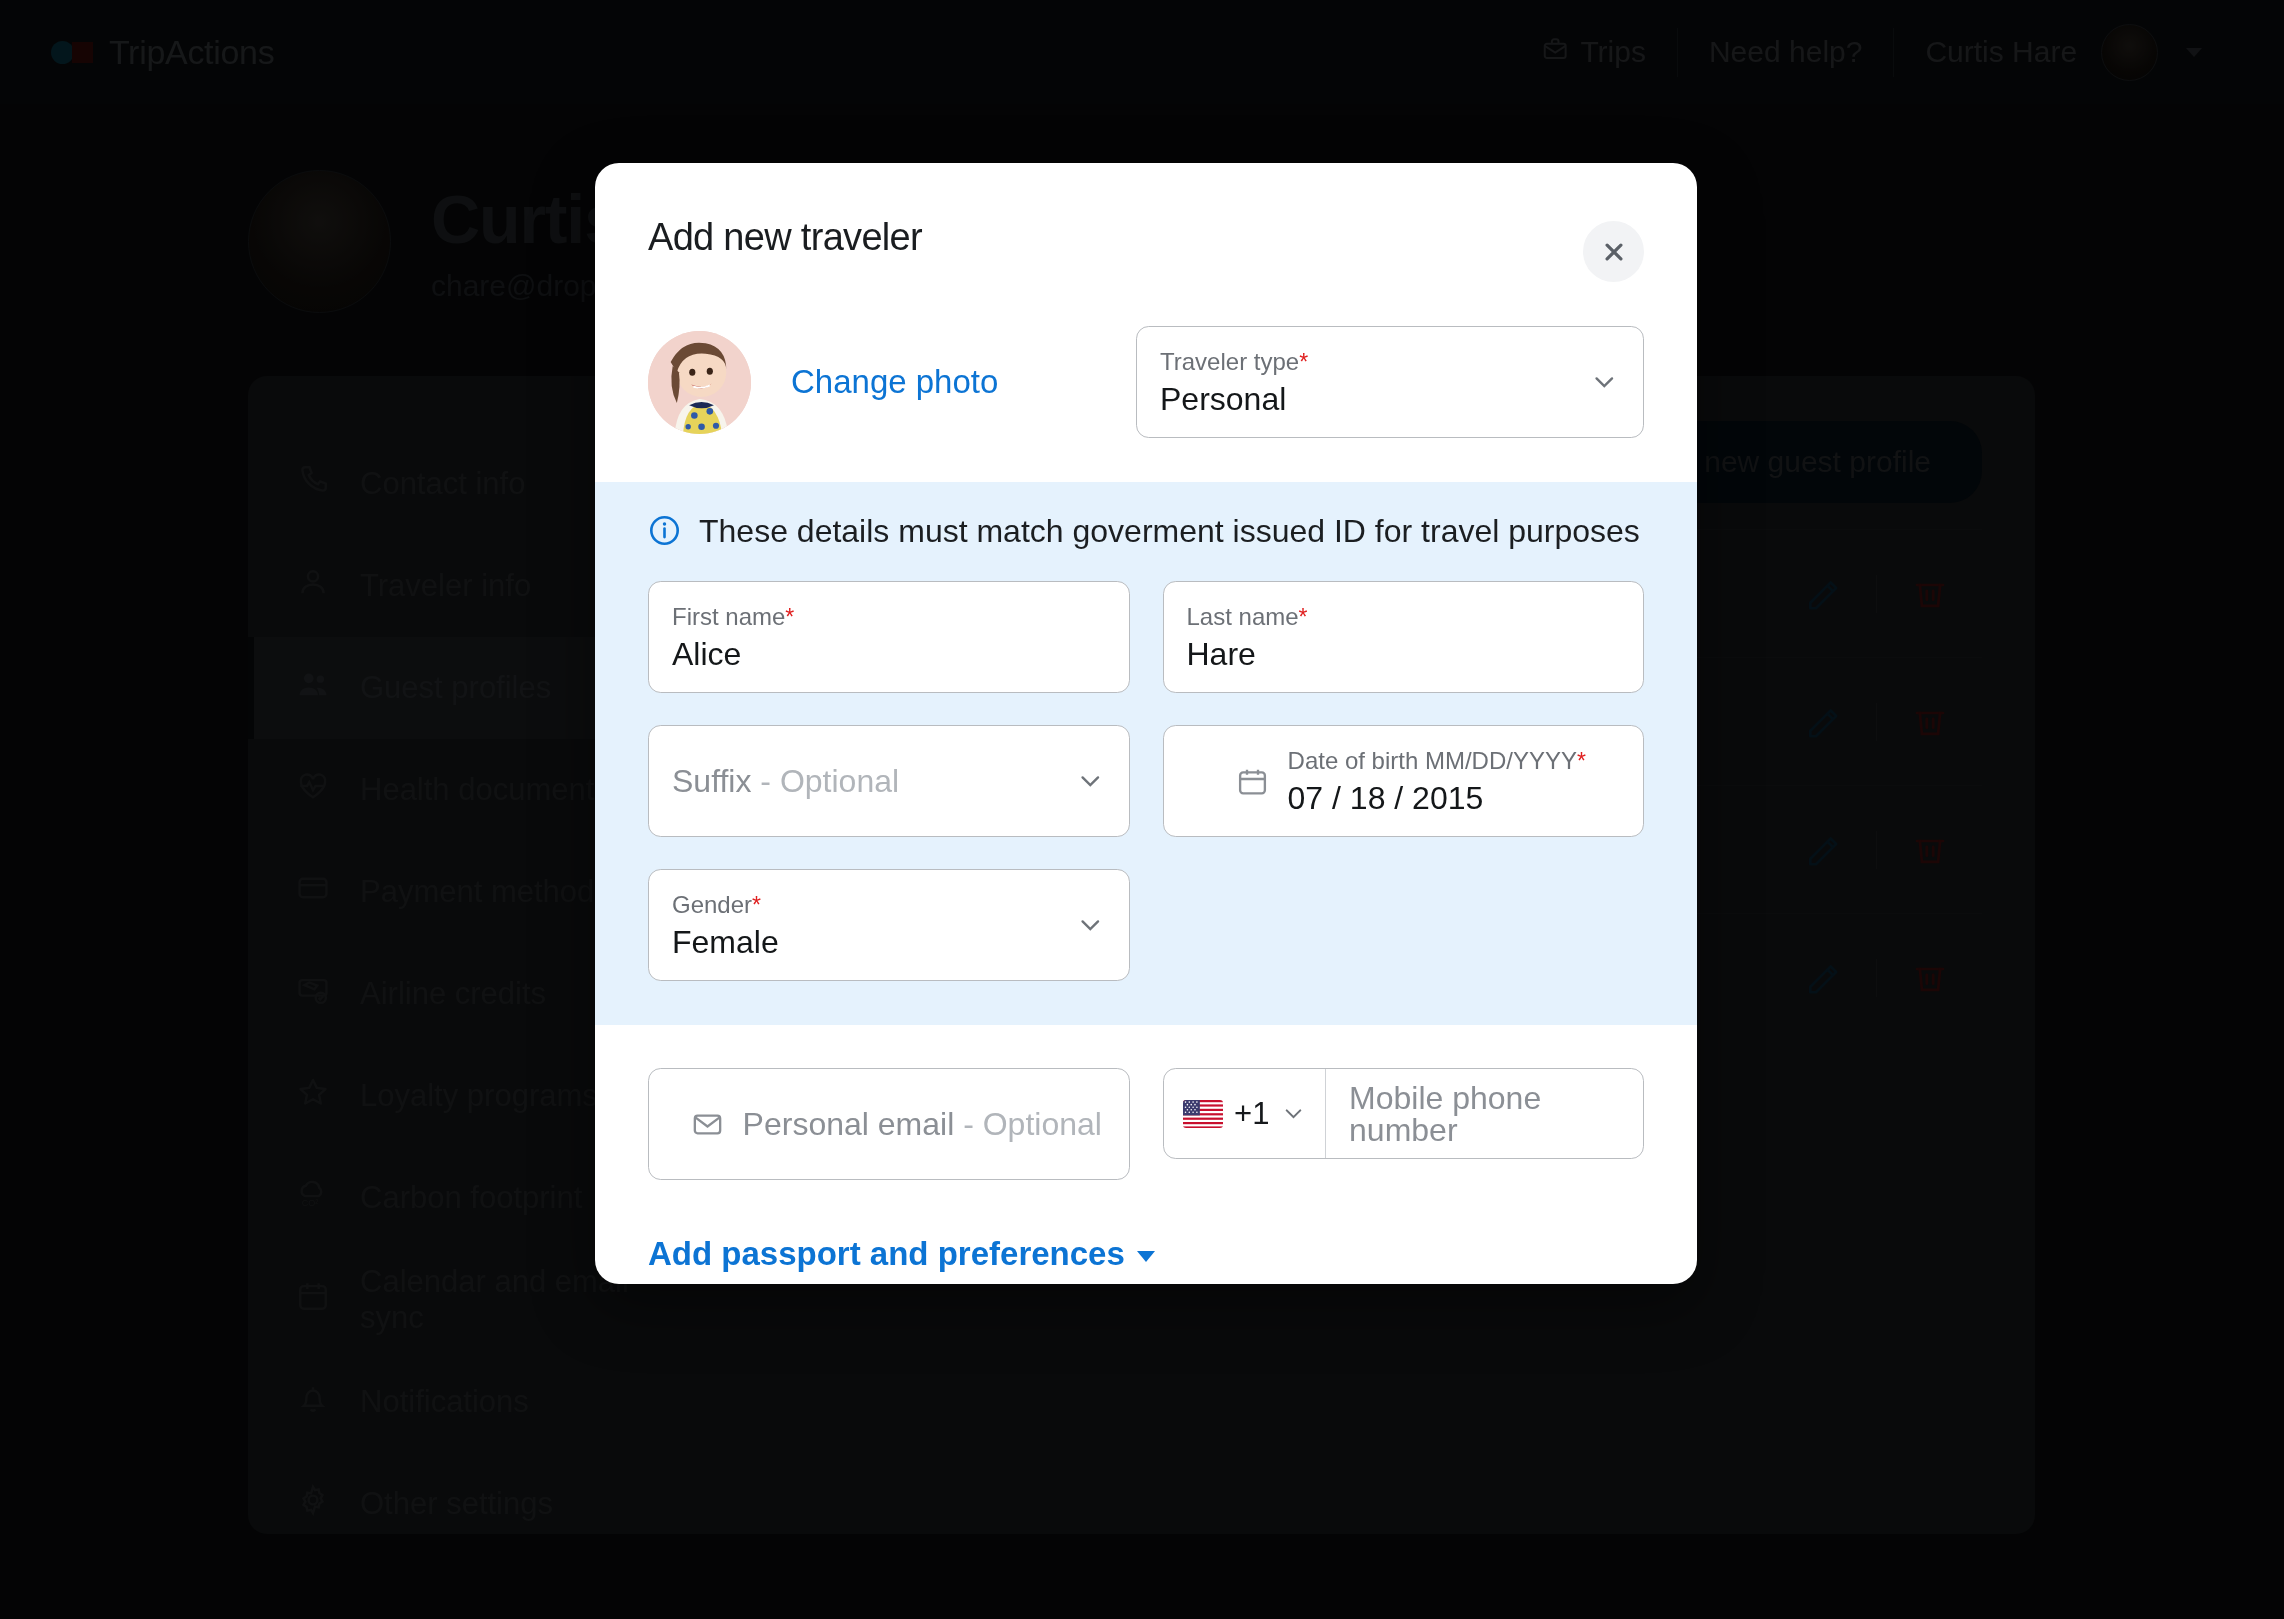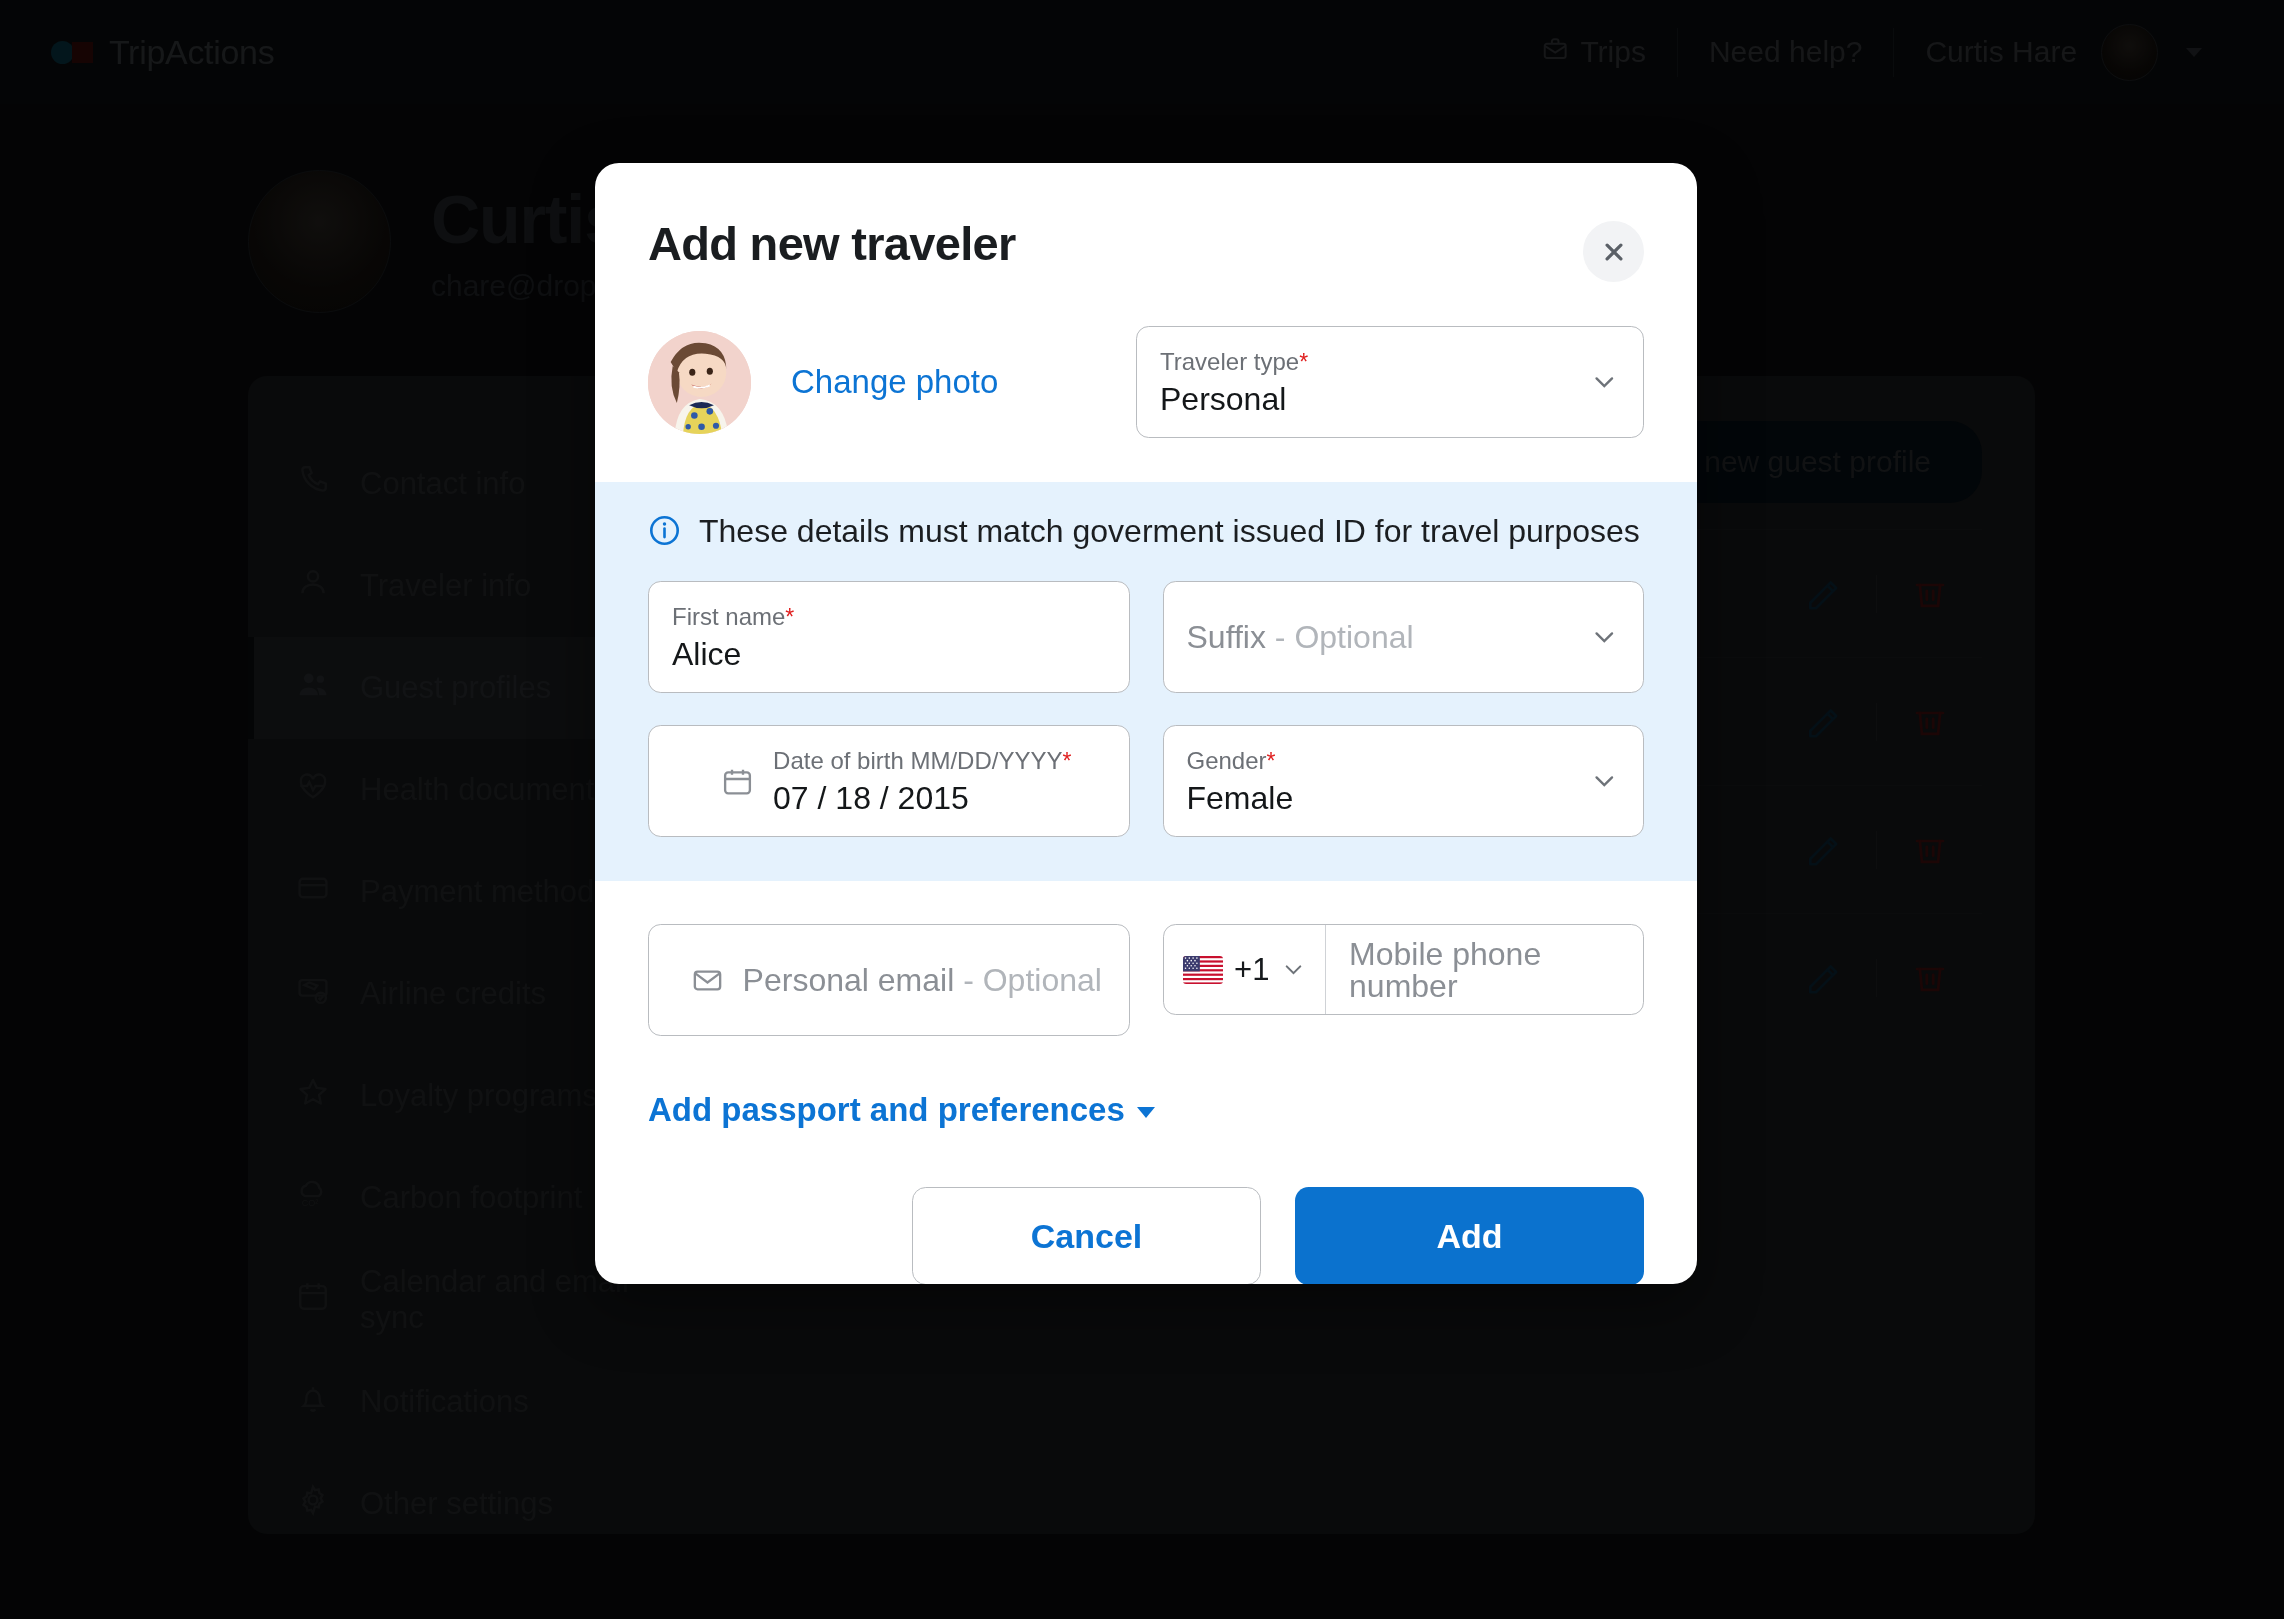--- a/index.html
+++ b/index.html
@@ -131,21 +131,21 @@
     background: #ffffff;
     border-radius: 24px;
     overflow: hidden;
     box-shadow: 0 21px 63px rgba(0,0,0,0.45);
   }
   .modal-head {
     display: flex; align-items: flex-start; justify-content: space-between;
     padding: 53px 53px 0 53px;
   }
   .modal-title {
-    font-size: 47px; font-weight: 700; color: #1a1d20; letter-spacing: -0.7px;
+    font-size: 38px; font-weight: 400; color: #1a1d20; letter-spacing: -0.7px;
   }
   .close-btn {
     width: 61px; height: 61px; border-radius: 50%;
     background: #f2f3f5;
     display: flex; align-items: center; justify-content: center;
     margin-top: 5.3px;
   }
   .close-btn svg { width: 30px; height: 30px; }
 
   .photo-row {
@@ -533,20 +533,26 @@
 
     <div class="grid2">
       <div class="field">
         <div class="field-label">
           <span>First name</span><span class="req">*</span>
         </div>
         <div class="field-value">Alice</div>
       </div>
 
 
+      <div class="field">
+        <div class="field-label">
+          <span>Last name</span><span class="req">*</span>
+        </div>
+        <div class="field-value">Hare</div>
+      </div>
 
       <div class="field">
         <div class="field-ph">
           <span>Suffix</span><span class="opt"> - Optional</span>
         </div>
         <svg class="chev" viewBox="0 0 24 24" fill="none" stroke="#6e7379" stroke-width="2" stroke-linecap="round">
             <path d="M5.5 9l6.5 6.5L18.5 9"></path>
           </svg>
       </div>
 

